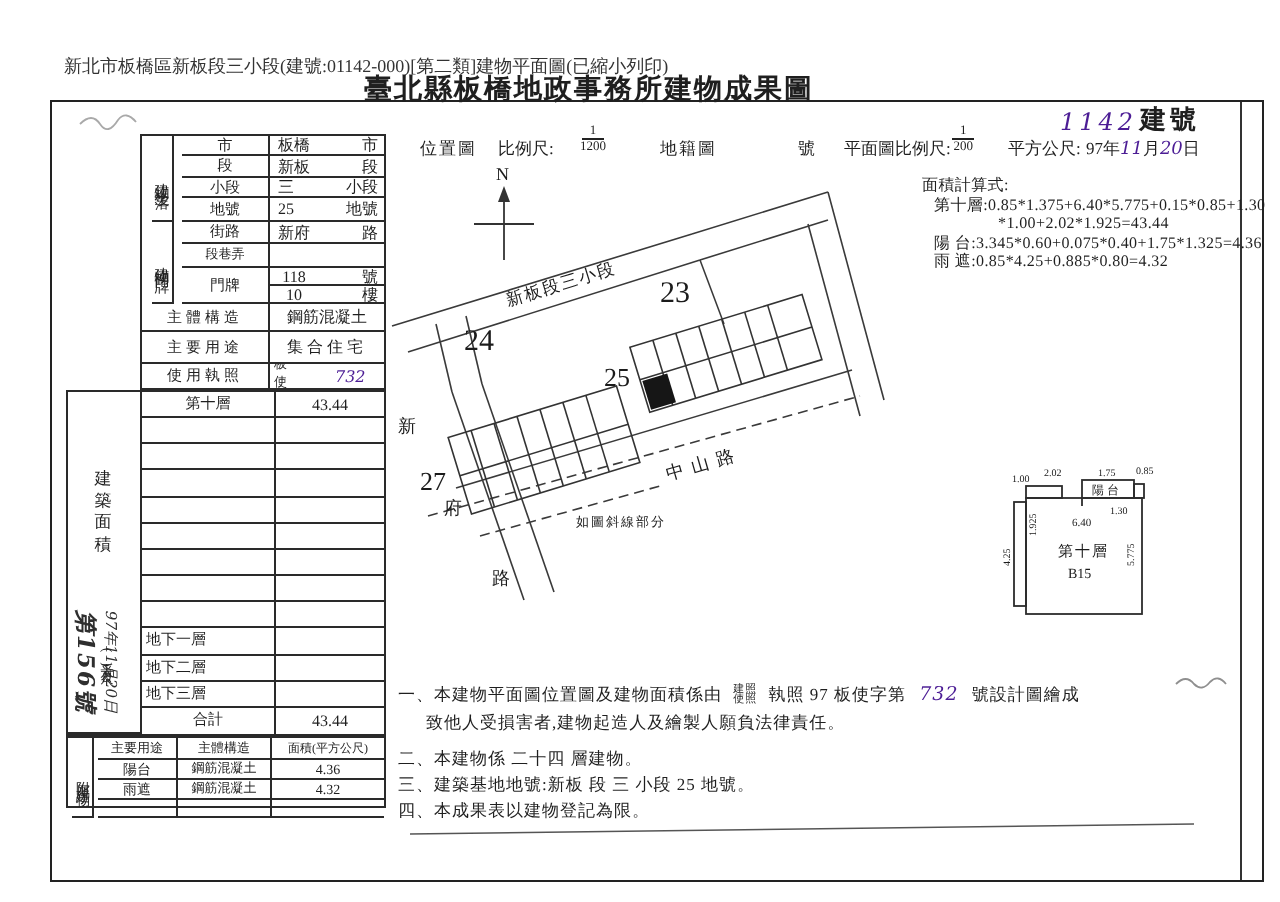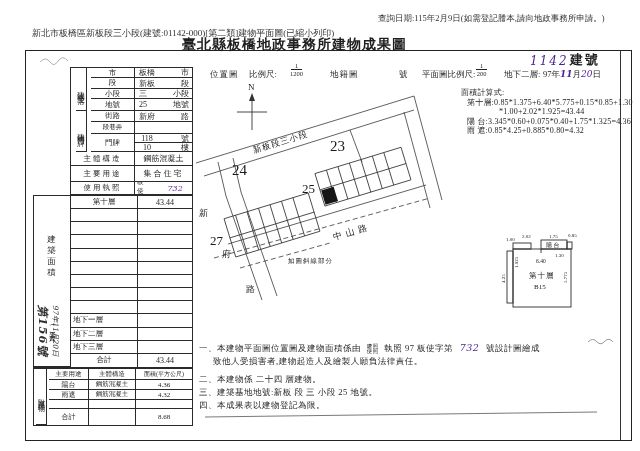--- a/index.html
+++ b/index.html
@@ -21,21 +21,20 @@
   .frac { display:inline-flex; flex-direction:column; align-items:center; font-size:6.5px; line-height:7px; }
   .frac .ft { border-bottom:0.9px solid #222; padding:0 4px; }
   .calcline { font-size:8px; line-height:9.6px; white-space:nowrap; letter-spacing:0.2px; }
   .note { position:absolute; font-size:8.5px; white-space:nowrap; letter-spacing:0.5px; }
   svg text { font-family:"Liberation Serif","DejaVu Serif",serif; fill:#1b1b1b; }
 </style>
 </head>
 <body>
 
 <div class="abs" style="left:0;top:0;width:640px;height:46px;">
-  <div class="abs" style="left:378px;top:13px;font-size:8.5px;color:#333;">查詢日期:115年2月9日(如需登記謄本,請向地政事務所申請。)</div>
   <div class="abs" style="left:32px;top:27px;font-size:9px;color:#333;">新北市板橋區新板段三小段(建號:01142-000)[第二類]建物平面圖(已縮小列印)</div>
 </div>
 
 <div class="abs" style="left:25px;top:50px;width:607px;height:391px;border:1.6px solid #222;"></div>
 <div class="abs" style="left:620px;top:51px;width:0;height:389px;border-left:1px solid #333;"></div>
 
 <div class="abs" style="left:182px;top:36px;font-size:14px;font-weight:600;letter-spacing:1px;">臺北縣板橋地政事務所建物成果圖</div>
 <div class="abs hand" style="left:530px;top:54px;font-size:12px;letter-spacing:2px;">1142</div>
 <div class="abs" style="left:570px;top:51px;font-size:13px;font-weight:600;letter-spacing:2px;">建號</div>
 
@@ -45,25 +44,25 @@
   <span class="ft">1</span>
   <span>1200</span>
 </span>
 <div class="abs" style="left:330px;top:69px;font-size:8.5px;letter-spacing:1px;">地籍圖</div>
 <div class="abs" style="left:399px;top:69px;font-size:8.5px;">號</div>
 <div class="abs" style="left:422px;top:69px;font-size:8.5px;">平面圖比例尺:</div>
 <span class="frac abs" style="left:476px;top:62px;">
   <span class="ft">1</span>
   <span>200</span>
 </span>
-<div class="abs" style="left:504px;top:69px;font-size:8.5px;">地下二層:</div>
+<div class="abs" style="left:504px;top:69px;font-size:8.5px;">平方公尺:</div>
 <div class="abs" style="left:543px;top:69px;width:88px;display:flex;justify-content:flex-start;align-items:baseline;font-size:8.5px;">
   <span>97</span>
   <span>年</span>
-  <span class="hand" style="font-size:9px;font-weight:bold;">11</span>
+  <span class="hand" style="font-size:9px;">11</span>
   <span>月</span>
   <span class="hand" style="font-size:9px;">20</span>
   <span>日</span>
 </div>
 
 <div class="abs" style="left:421px;top:88px;margin-left:40px;">
   <div class="calcline">面積計算式:</div>
   <div class="calcline" style="padding-left:6px;">第十層:0.85*1.375+6.40*5.775+0.15*0.85+1.30</div>
   <div class="calcline" style="padding-left:38px;">*1.00+2.02*1.925=43.44</div>
   <div class="calcline" style="padding-left:6px;">陽 台:3.345*0.60+0.075*0.40+1.75*1.325=4.36</div>
@@ -147,21 +146,21 @@
   <div class="lab" style="grid-row:10;grid-column:2;justify-content:flex-start;">地下一層</div>
   <div class="cellcenter nr" style="grid-row:10;grid-column:3;"></div>
   <div class="lab" style="grid-row:11;grid-column:2;justify-content:flex-start;">地下二層</div>
   <div class="cellcenter nr" style="grid-row:11;grid-column:3;"></div>
   <div class="lab" style="grid-row:12;grid-column:2;justify-content:flex-start;">地下三層</div>
   <div class="cellcenter nr" style="grid-row:12;grid-column:3;"></div>
   <div class="lab nb" style="grid-row:13;grid-column:2;">合計</div>
   <div class="cellcenter nr nb" style="grid-row:13;grid-column:3;">43.44</div>
 </div>
 
-<div class="tbl" style="left:33px;top:368px;width:160px;height:58px;grid-template-columns:15px 40px 47px 1fr;grid-template-rows:11px 10px 10px 9px 1fr;">
+<div class="tbl" style="left:33px;top:368px;width:160px;height:36px;grid-template-columns:15px 40px 47px 1fr;grid-template-rows:11px 10px 10px 9px 1fr;">
   <div class="vlabel" style="grid-row:1/6;grid-column:1;font-size:7px;letter-spacing:2px;">附屬建物</div>
   <div class="cellcenter" style="grid-row:1;grid-column:2;font-size:6.5px;">主要用途</div>
   <div class="cellcenter" style="grid-row:1;grid-column:3;font-size:6.5px;">主體構造</div>
   <div class="cellcenter nr" style="grid-row:1;grid-column:4;font-size:6px;">面積(平方公尺)</div>
   <div class="lab" style="grid-row:2;grid-column:2;font-size:7px;">陽台</div>
   <div class="cellcenter" style="grid-row:2;grid-column:3;font-size:6.5px;">鋼筋混凝土</div>
   <div class="cellcenter nr" style="grid-row:2;grid-column:4;font-size:7px;">4.36</div>
   <div class="lab" style="grid-row:3;grid-column:2;font-size:7px;">雨遮</div>
   <div class="cellcenter" style="grid-row:3;grid-column:3;font-size:6.5px;">鋼筋混凝土</div>
   <div class="cellcenter nr" style="grid-row:3;grid-column:4;font-size:7px;">4.32</div>

